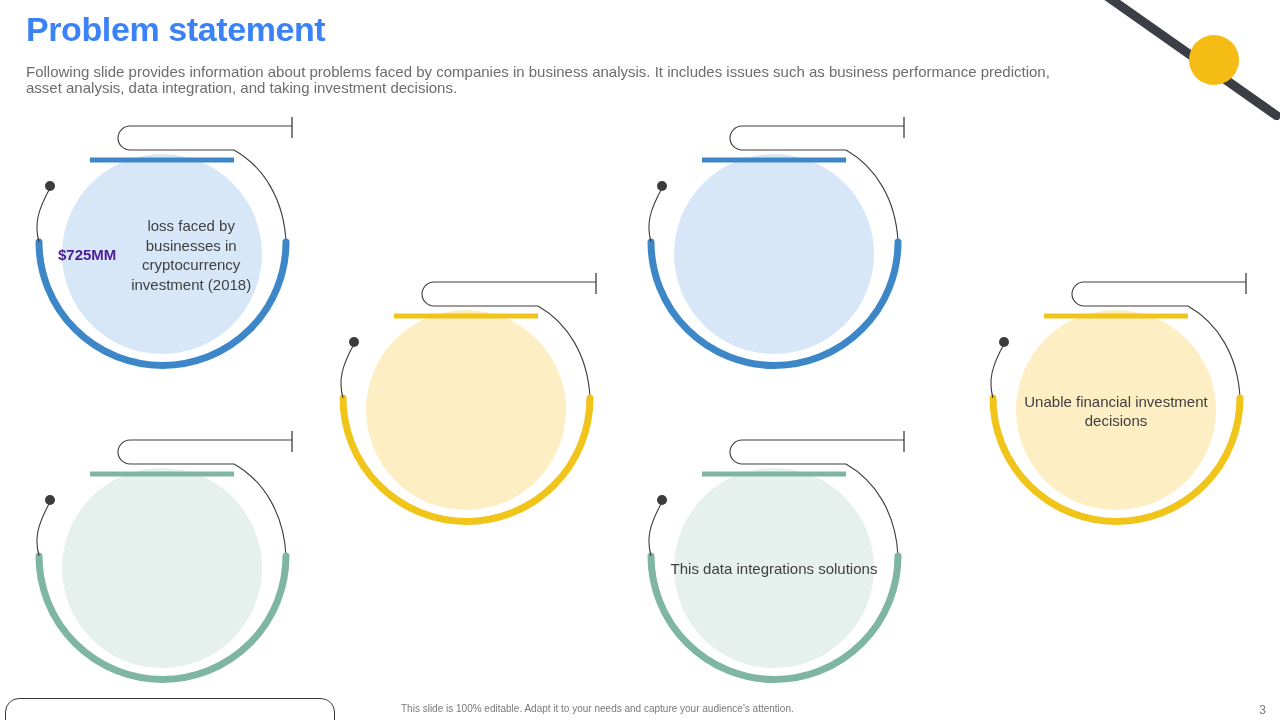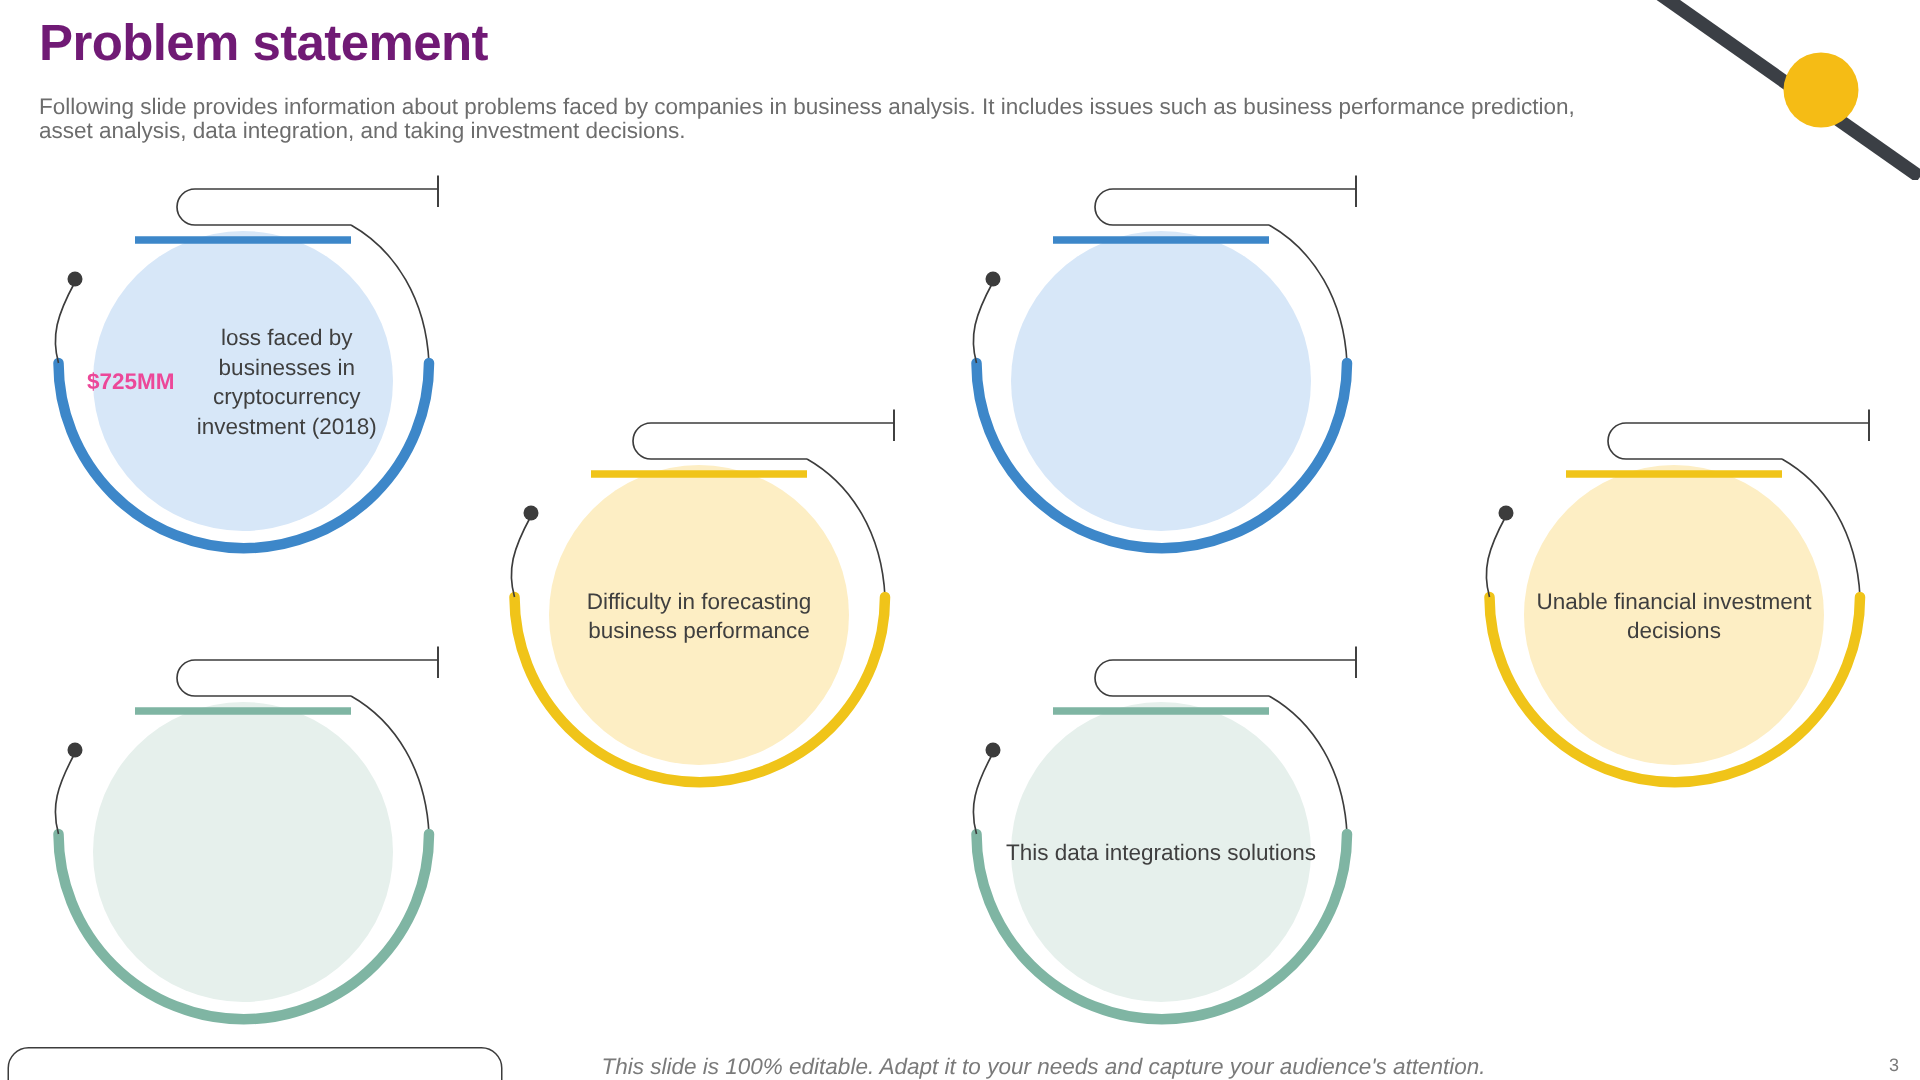--- a/index.html
+++ b/index.html
@@ -16,21 +16,21 @@
     -webkit-font-smoothing: antialiased;
   }
 
   
   .slide-title {
     position: absolute;
     left: 26px;
     top: 10px;
     font-size: 34px;
     font-weight: bold;
-    color: #701a75;
+    color: #3b82f6;
     letter-spacing: -0.4px;
     white-space: nowrap;
   }
   .slide-subtitle {
     position: absolute;
     left: 26px;
     top: 64px;
     width: 1055px;
     font-size: 15px;
     line-height: 16px;
@@ -66,31 +66,30 @@
     width: 208px;
     height: 170px;
     display: flex;
     align-items: center;
     justify-content: center;
     text-align: center;
     font-size: 15px;
     line-height: 19.5px;
     color: #3f3f3f;
   }
-  .node-text b { font-weight: bold; color: #ec4899; }
+  .node-text b { font-weight: bold; color: #4c1d95; }
 
   
   .footer-note {
     position: absolute;
     left: 401px;
     top: 703px;
-    font-size: 15px;
+    font-size: 10px;
     color: #7a7a7a;
     white-space: nowrap;
-    font-style: italic;
   }
   .page-number {
     position: absolute;
     right: 14px;
     top: 703px;
     font-size: 12px;
     color: #7a7a7a;
   }
   .bottom-box {
     position: absolute;
@@ -141,21 +140,20 @@
   <svg width="300" height="280" viewBox="0 0 300 280">
     <path d="M 280 14 L 118 14 A 12 12 0 0 0 118 38 L 222 38" stroke="#3c3c3c" stroke-width="1.1" fill="none"></path>
     <path d="M 280 5 L 280 26" stroke="#3c3c3c" stroke-width="1.3" fill="none"></path>
     <path d="M 222 38 C 252 55, 272 88, 274 130" stroke="#3c3c3c" stroke-width="1.1" fill="none"></path>
     <circle cx="150" cy="142" r="100" fill="#fdeec4"></circle>
     <path d="M 27 130 A 123 123 0 1 0 274 130" stroke="#f0c419" stroke-width="7" fill="none" stroke-linecap="round"></path>
     <path d="M 78 48 L 222 48" stroke="#f0c419" stroke-width="5" fill="none"></path>
     <path d="M 38 76 C 26 98, 22 112, 27 130" stroke="#3c3c3c" stroke-width="1.1" fill="none"></path>
     <circle cx="38" cy="74" r="5" fill="#3c3c3c"></circle>
   </svg>
-  <div class="node-text">Difficulty in forecasting business performance</div>
 </div>
 
 <div class="node" style="left:624px; top:112px;">
   <svg width="300" height="280" viewBox="0 0 300 280">
     <path d="M 280 14 L 118 14 A 12 12 0 0 0 118 38 L 222 38" stroke="#3c3c3c" stroke-width="1.1" fill="none"></path>
     <path d="M 280 5 L 280 26" stroke="#3c3c3c" stroke-width="1.3" fill="none"></path>
     <path d="M 222 38 C 252 55, 272 88, 274 130" stroke="#3c3c3c" stroke-width="1.1" fill="none"></path>
     <circle cx="150" cy="142" r="100" fill="#d7e7f8"></circle>
     <path d="M 27 130 A 123 123 0 1 0 274 130" stroke="#3d87c9" stroke-width="7" fill="none" stroke-linecap="round"></path>
     <path d="M 78 48 L 222 48" stroke="#3d87c9" stroke-width="5" fill="none"></path>

